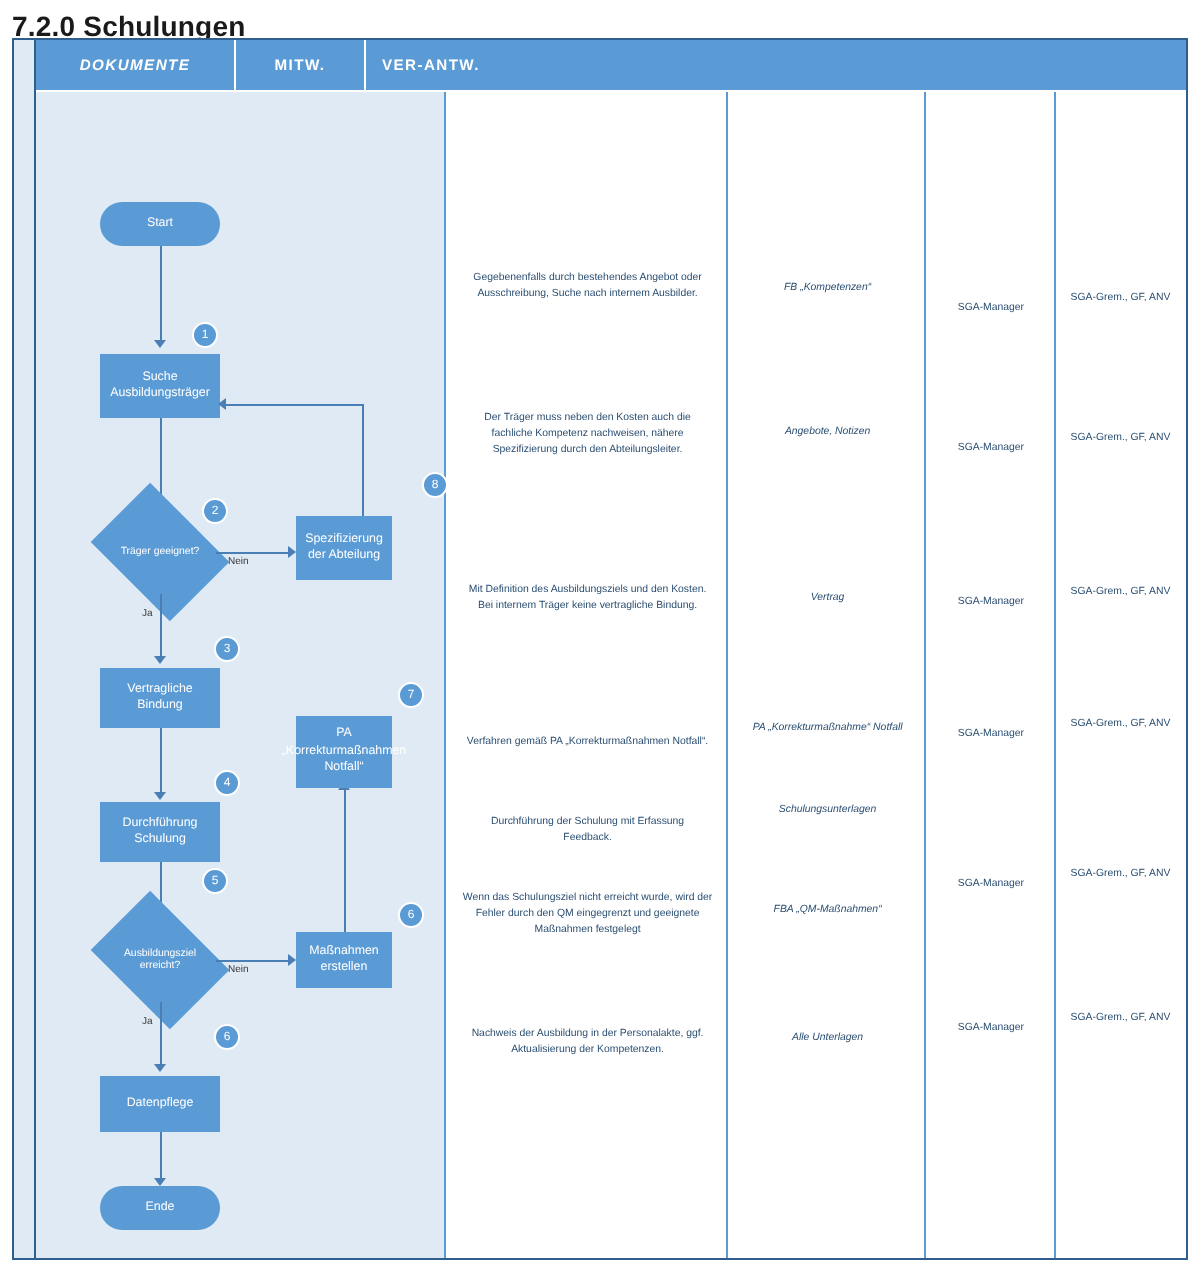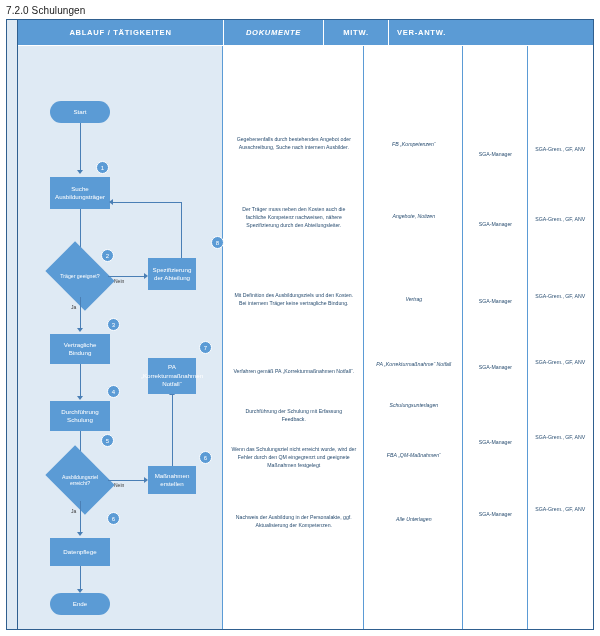--- a/index.html
+++ b/index.html
@@ -10,22 +10,22 @@
     background: #ffffff;
     font-family: "Liberation Sans", sans-serif;
     overflow: hidden;
     position: relative;
   }
 
   
   #title-bar {
     position: absolute;
     left: 6px; top: 5px;
-    font-size: 10px;
-    font-weight: normal;
+    font-size: 14px;
+    font-weight: bold;
     color: #1a1a1a;
     letter-spacing: 0.1px;
   }
 
   
   #frame {
     position: absolute;
     left: 6px; top: 19px;
     width: 588px; height: 611px;
     border: 1px solid #2f5f8f;
@@ -206,21 +206,20 @@
 
 <div id="title-bar">7.2.0 Schulungen</div>
 
 <div id="frame">
 
   <div id="phase-band">
     
   </div>
 
   <div id="header-row">
-    <div class="hcell col-1">ABLAUF / TÄTIGKEITEN</div>
     <div class="hcell col-3">DOKUMENTE</div>
     <div class="hcell col-5">MITW.</div>
     <div class="hcell col-4">VER-ANTW.</div>
   </div>
 
   <div id="body-row">
 
     <div class="bcol col-1" id="col-flow">
 
       <div class="node terminator" style="left:32px; top:55px; width:60px; height:22px;">Start</div>

